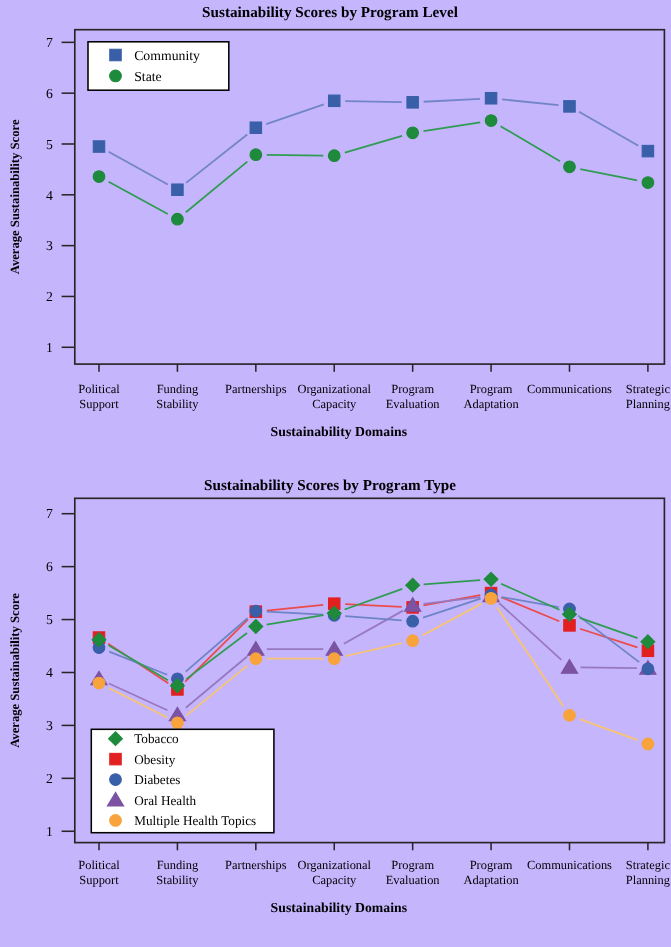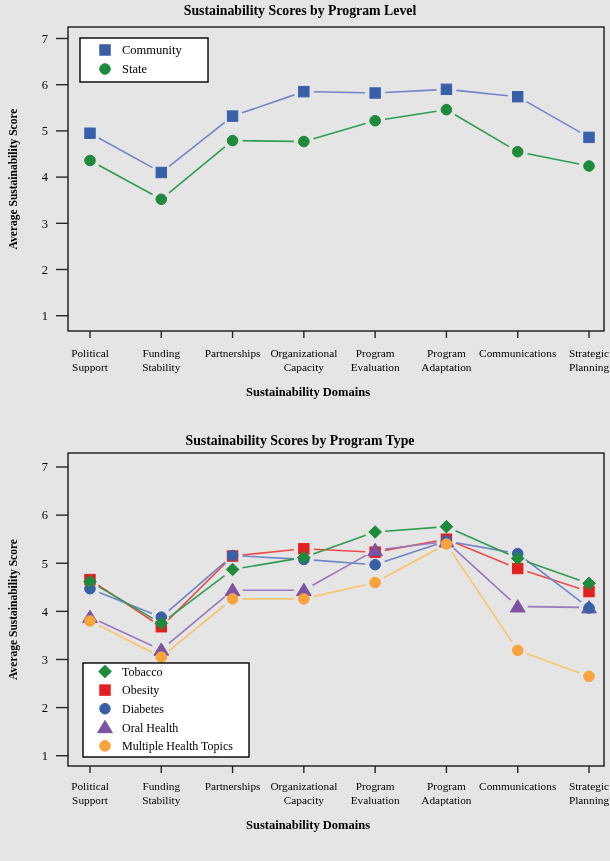--- a/index.html
+++ b/index.html
@@ -4,21 +4,21 @@
 <style>
   html, body {
     margin: 0;
     padding: 0;
     background: #ffffff;
     width: 610px;
   }
   .page {
     width: 610px;
     height: 861px;
-    background: #e5e5e5;
+    background: #c4b5fd;
     overflow: hidden;
   }
   figure {
     margin: 0;
     padding: 0;
     display: block;
   }
   svg { display: block; }
   text { font-family: "Liberation Serif", serif; }
 </style>

